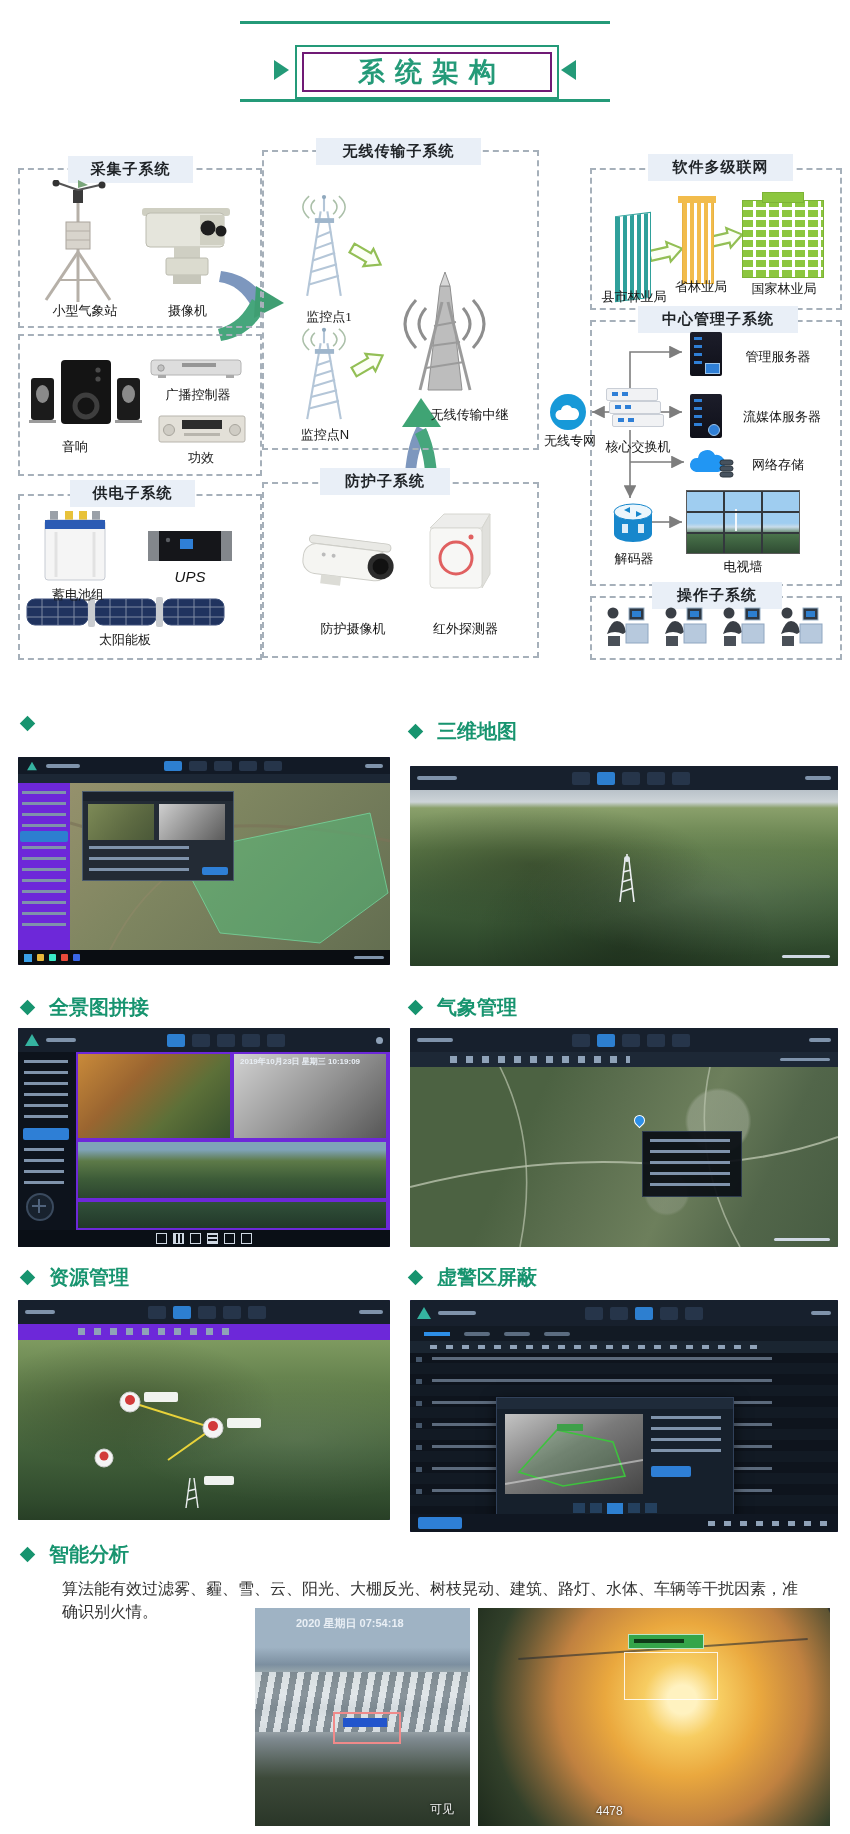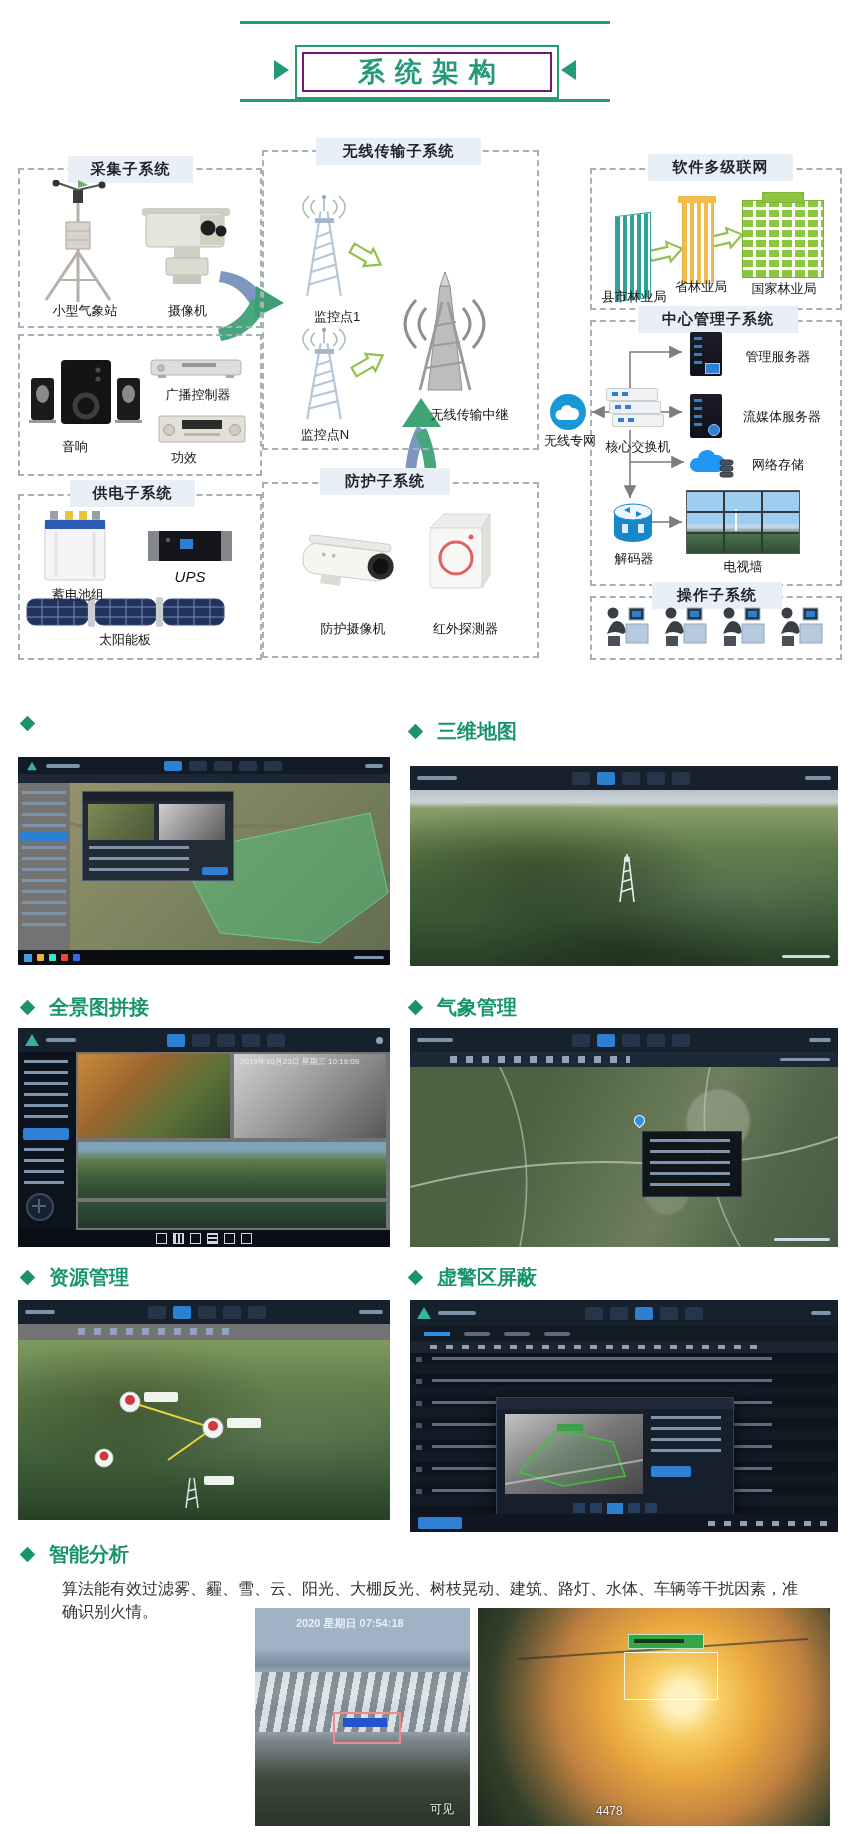--- a/index.html
+++ b/index.html
@@ -43,21 +43,21 @@
     background-blend-mode:normal;}
   .tvgrid{position:absolute;inset:0;
     background:repeating-linear-gradient(90deg,transparent 0 36px,#33383d 36px 38px),
                repeating-linear-gradient(0deg,transparent 0 19px,#33383d 19px 21px);}
   .turb{position:absolute;width:2px;background:#f4f8fb;}
   
   .sh{position:absolute;color:#17946f;font-size:20px;font-weight:bold;display:flex;align-items:center;}
   .dm{display:inline-block;width:11px;height:11px;background:#17946f;transform:rotate(45deg);margin-right:16px;}
   .desc{position:absolute;color:#333;font-size:16px;line-height:1.45;}
   
-  .shot{position:absolute;background:#737373;overflow:hidden;border-radius:1px;}
+  .shot{position:absolute;background:#6d28d9;overflow:hidden;border-radius:1px;font-weight:bold;}
   .nav{position:absolute;left:0;top:0;right:0;height:24px;background:#17202d;display:flex;align-items:center;gap:7px;padding:0 7px;}
   .logo3{width:0;height:0;border-left:7px solid transparent;border-right:7px solid transparent;border-bottom:12px solid #35b3a0;}
   .tl{height:4px;background:#7f93ab;border-radius:2px;}
   .tabico{width:18px;height:13px;background:#26354a;border-radius:2px;}
   .tabico.on{background:#2d7fd0;}
   .lines{background:repeating-linear-gradient(180deg,#7f93ab 0 3px,transparent 3px 11px);}
   .icorow{background:repeating-linear-gradient(90deg,#8fa2b8 0 7px,transparent 7px 16px);}
   .mini-txt{position:absolute;color:#e9eff5;font-size:8px;line-height:1;white-space:nowrap;}
   .chip{position:absolute;}
   .btn-b{position:absolute;background:#2e7fd6;border-radius:2px;}
@@ -181,21 +181,21 @@
   </svg>
   <svg class="a" style="left:158px;top:414px;" width="88" height="32" viewBox="0 0 88 32">
     <rect x="1" y="2" width="86" height="26" rx="2" fill="#e3e0d8" stroke="#b8b5ad"></rect>
     <rect x="24" y="6" width="40" height="9" fill="#2c2c2c"></rect>
     <circle cx="11" cy="16" r="5.5" fill="#cfccc4" stroke="#a8a59d"></circle>
       <circle cx="77" cy="16" r="5.5" fill="#cfccc4" stroke="#a8a59d"></circle>
     <rect x="26" y="19" width="36" height="3" fill="#b8b5ad"></rect>
   </svg>
   <div class="lbl" style="left:45px;top:438px;width:60px;">音响</div>
   <div class="lbl" style="left:150px;top:386px;width:96px;">广播控制器</div>
-  <div class="lbl" style="left:154px;top:449px;width:60px;">功效</div>
+  <div class="lbl" style="left:171px;top:449px;width:60px;">功效</div>
 
   <svg class="a" style="left:42px;top:508px;" width="66" height="76" viewBox="0 0 66 76">
     <rect x="8" y="3" width="8" height="10" fill="#9aa0a8"></rect>
       <rect x="23" y="3" width="8" height="10" fill="#e8c23a"></rect>
     <rect x="37" y="3" width="8" height="10" fill="#e8c23a"></rect>
       <rect x="50" y="3" width="8" height="10" fill="#9aa0a8"></rect>
     <rect x="3" y="12" width="60" height="60" rx="3" fill="#f5f5f5" stroke="#c6cbd3"></rect>
     <rect x="3" y="12" width="60" height="9" fill="#2b5bb4"></rect>
     <line x1="14" y1="24" x2="14" y2="69" stroke="#e2e2e2" stroke-width="3"></line>
     <line x1="52" y1="24" x2="52" y2="69" stroke="#e2e2e2" stroke-width="3"></line>
@@ -271,21 +271,21 @@
     <line x1="78" y1="120" x2="56" y2="32" stroke="#9b9b9b" stroke-width="3"></line>
     <path d="M34,98 L72,92 M38,76 L68,72 M42,56 L64,52" stroke="#9b9b9b" stroke-width="2" fill="none"></path>
     <polygon points="48,16 58,16 53,2" fill="#d7d7d7" stroke="#8f8f8f"></polygon>
     <g stroke="#8e8e8e" stroke-width="3" fill="none">
       <path d="M34,38 q-14,16 0,32"></path>
         <path d="M24,30 q-22,24 0,48"></path>
       <path d="M71,38 q14,16 0,32"></path>
         <path d="M81,30 q22,24 0,48"></path>
     </g>
   </svg>
-  <div class="lbl" style="left:292px;top:308px;width:90px;">监控点1</div>
+  <div class="lbl" style="left:284px;top:308px;width:90px;font-family:Liberation Serif, serif;">监控点1</div>
   <div class="lbl" style="left:280px;top:426px;width:90px;">监控点N</div>
   <div class="lbl" style="left:412px;top:406px;width:115px;">无线传输中继</div>
 
   <svg class="a" style="left:292px;top:530px;" width="120" height="80" viewBox="0 0 120 80">
     <g transform="rotate(7 60 40)">
       <rect x="14" y="10" width="82" height="8" rx="4" fill="#e9e9e5" stroke="#c9c9c3"></rect>
       <rect x="10" y="18" width="86" height="30" rx="13" fill="#f5f5f2" stroke="#cdcdc7"></rect>
       <circle cx="88" cy="33" r="13" fill="#2c2c2c"></circle>
         <circle cx="88" cy="33" r="8" fill="#111"></circle>
       <circle cx="30" cy="28" r="2" fill="#bbb"></circle>

